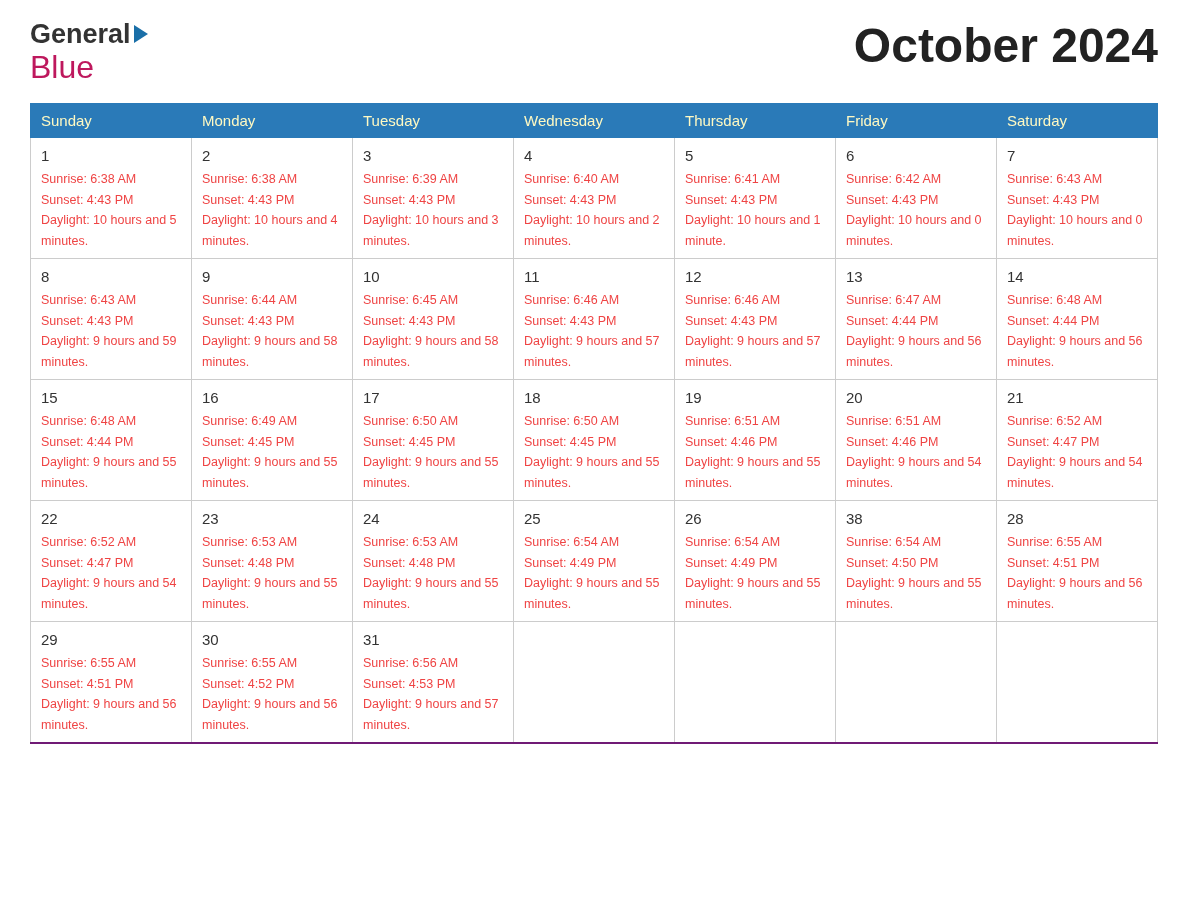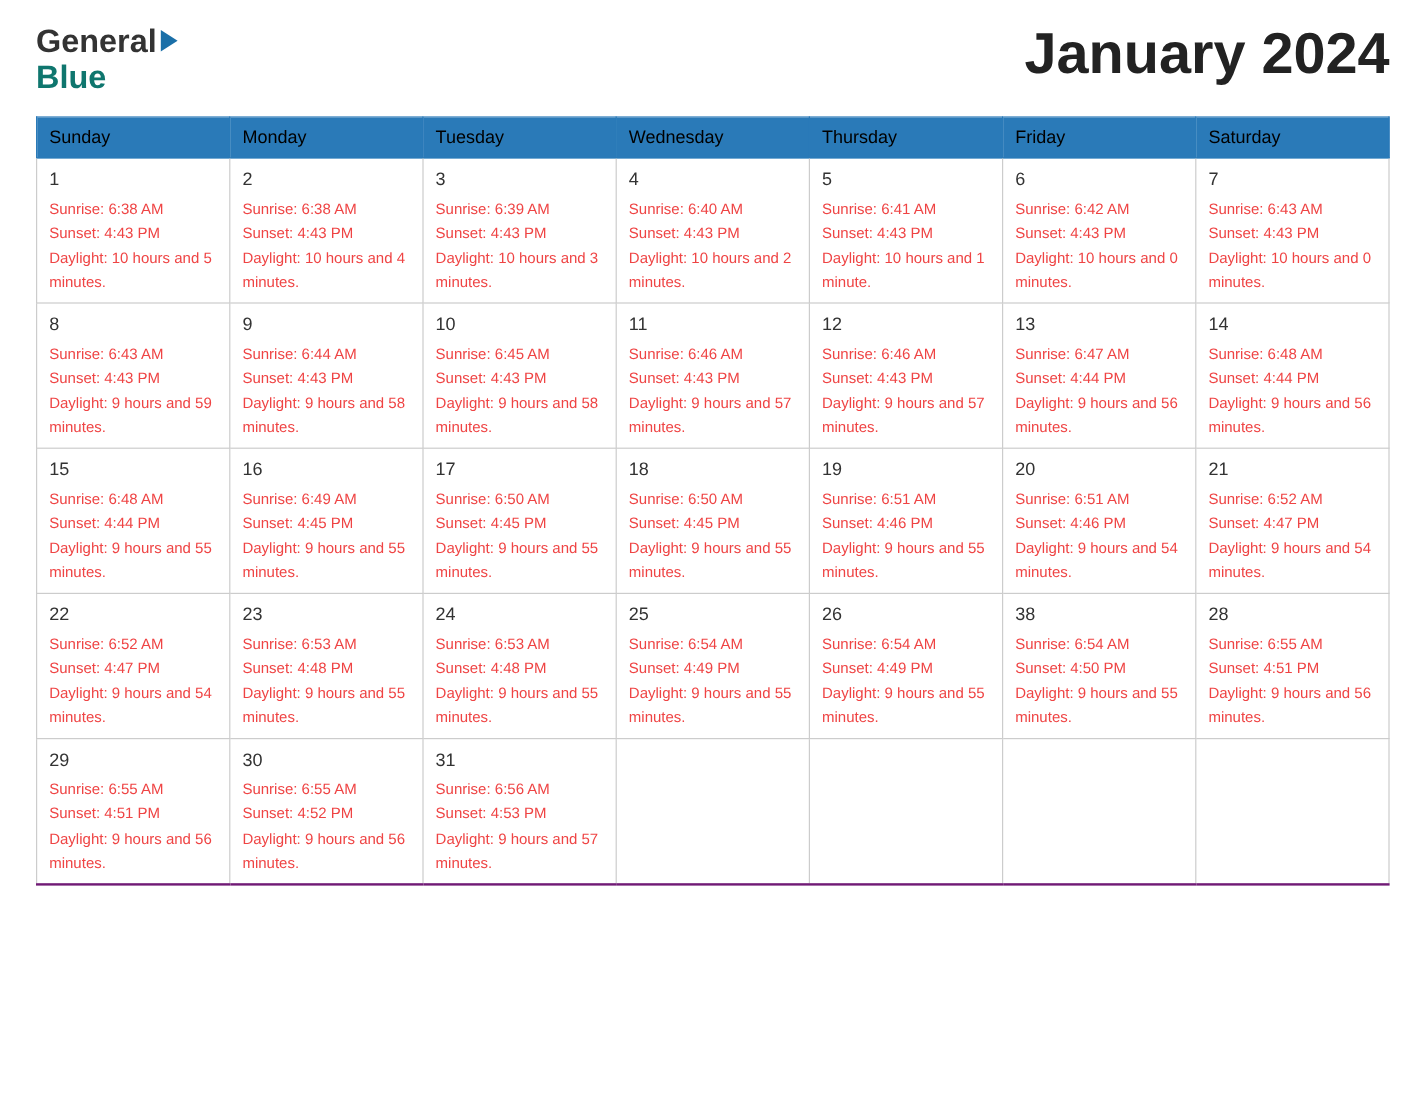--- a/index.html
+++ b/index.html
@@ -32,21 +32,21 @@
       color: #555;
       margin-top: 4px;
     }
     table {
       width: 100%;
       border-collapse: collapse;
       table-layout: fixed;
     }
     thead tr th {
       background: #2a7ab8;
-      color: #000000;
+      color: #fef9c3;
       font-size: 15px;
       font-weight: normal;
       padding: 8px 10px;
       border: 1px solid #2a7ab8;
       text-align: left;
     }
     tbody tr td {
       border: 1px solid #ccc;
       vertical-align: top;
       padding: 7px 10px;
@@ -93,25 +93,25 @@
 </head>
 <body>
 
 <div class="header">
   <div class="logo-container">
     <div class="logo-row1">
       <span style="font-size:27px; font-weight:bold; color:#333;">General</span>
       <span class="triangle-right"></span>
     </div>
     <div>
-      <span style="font-size:27px; font-weight:bold; color:#0f766e;">Blue</span>
+      <span style="font-size:32px; font-weight:normal; color:#be185d;">Blue</span>
     </div>
   </div>
   <div class="title-block">
-    <h1>January 2024</h1>
+    <h1>October 2024</h1>
   </div>
 </div>
 
 <table>
   <thead>
     <tr>
       <th>Sunday</th>
       <th>Monday</th>
       <th>Tuesday</th>
       <th>Wednesday</th>

